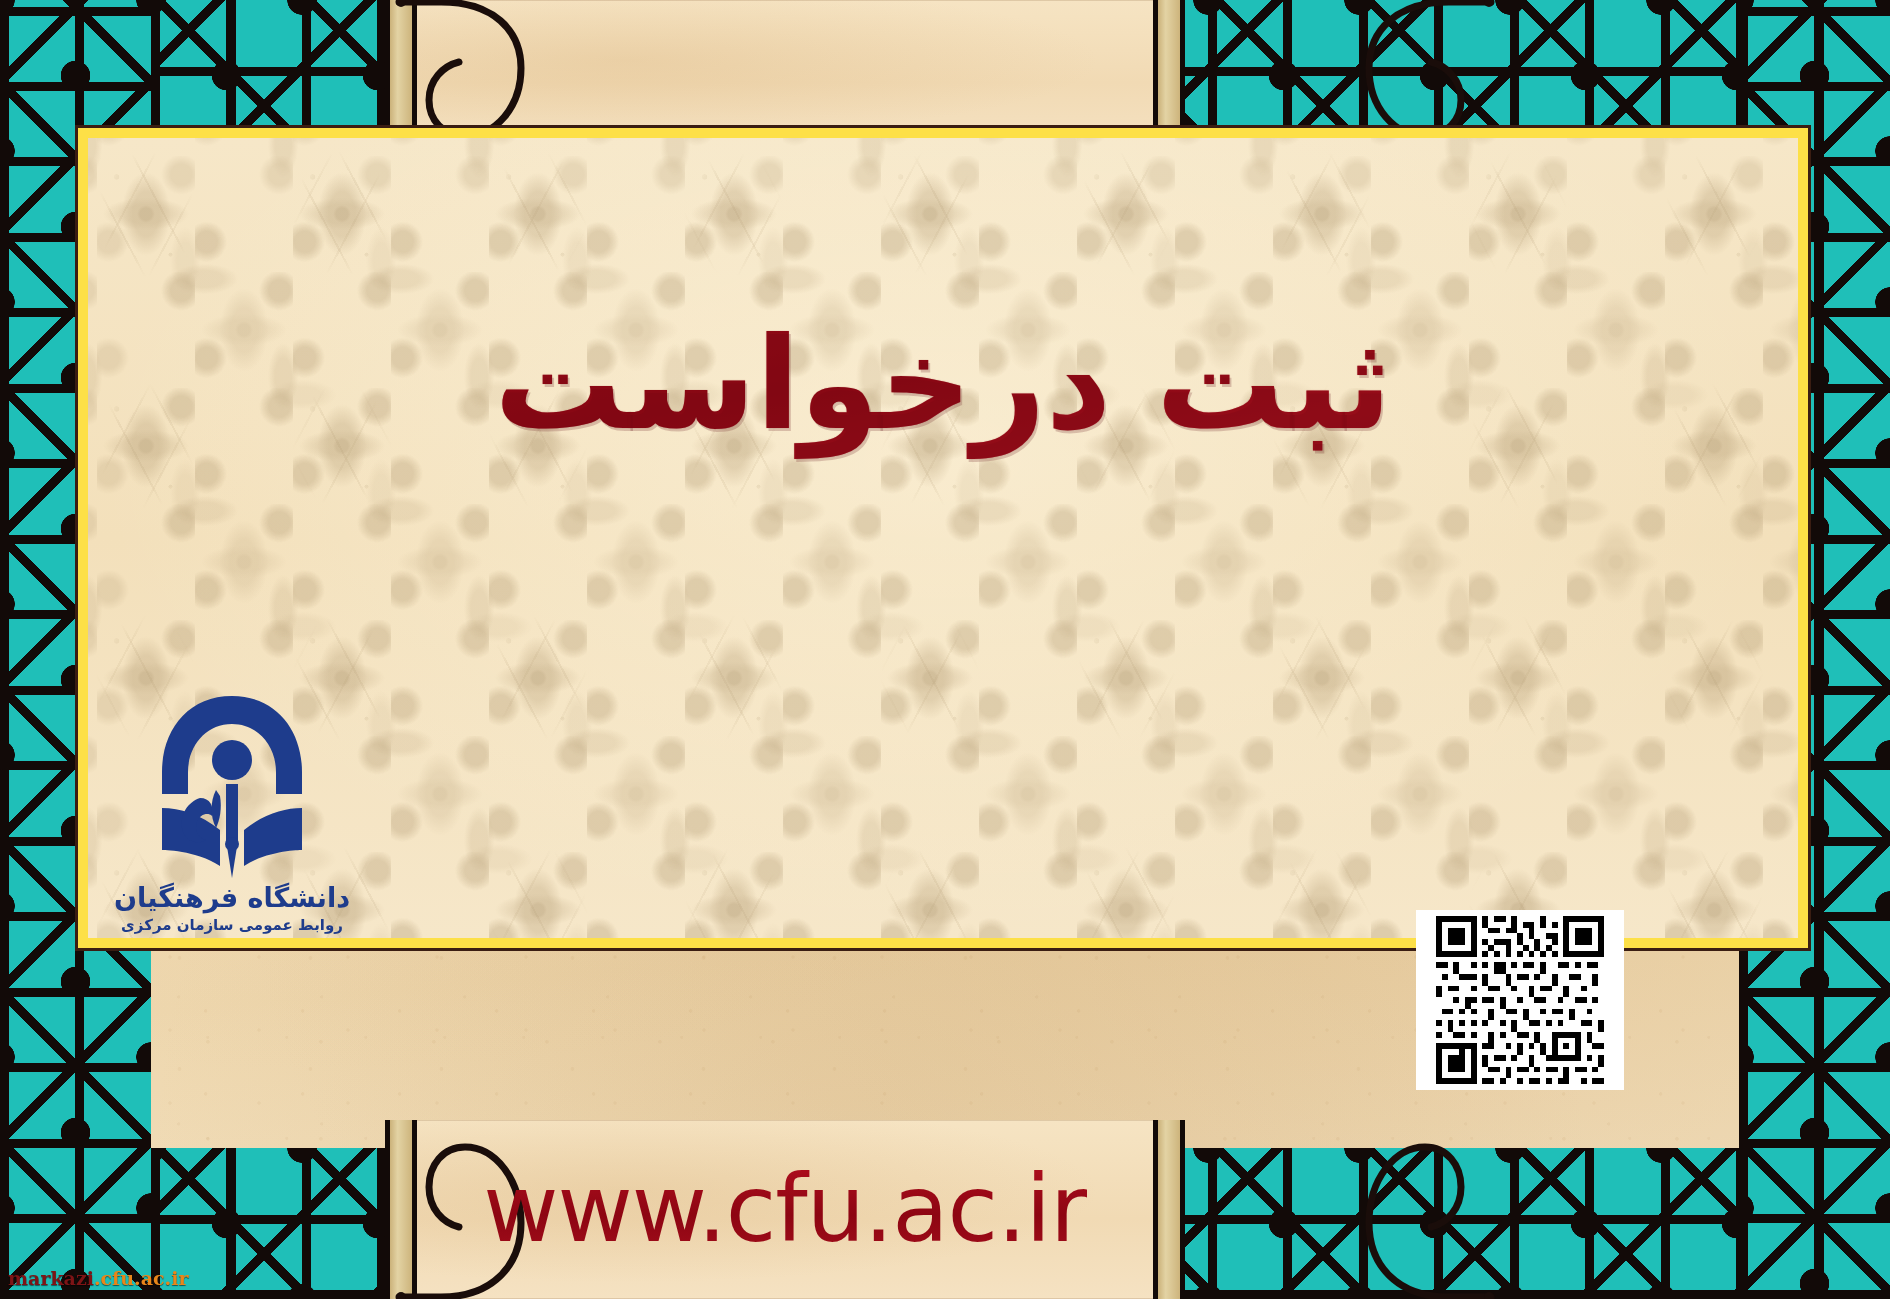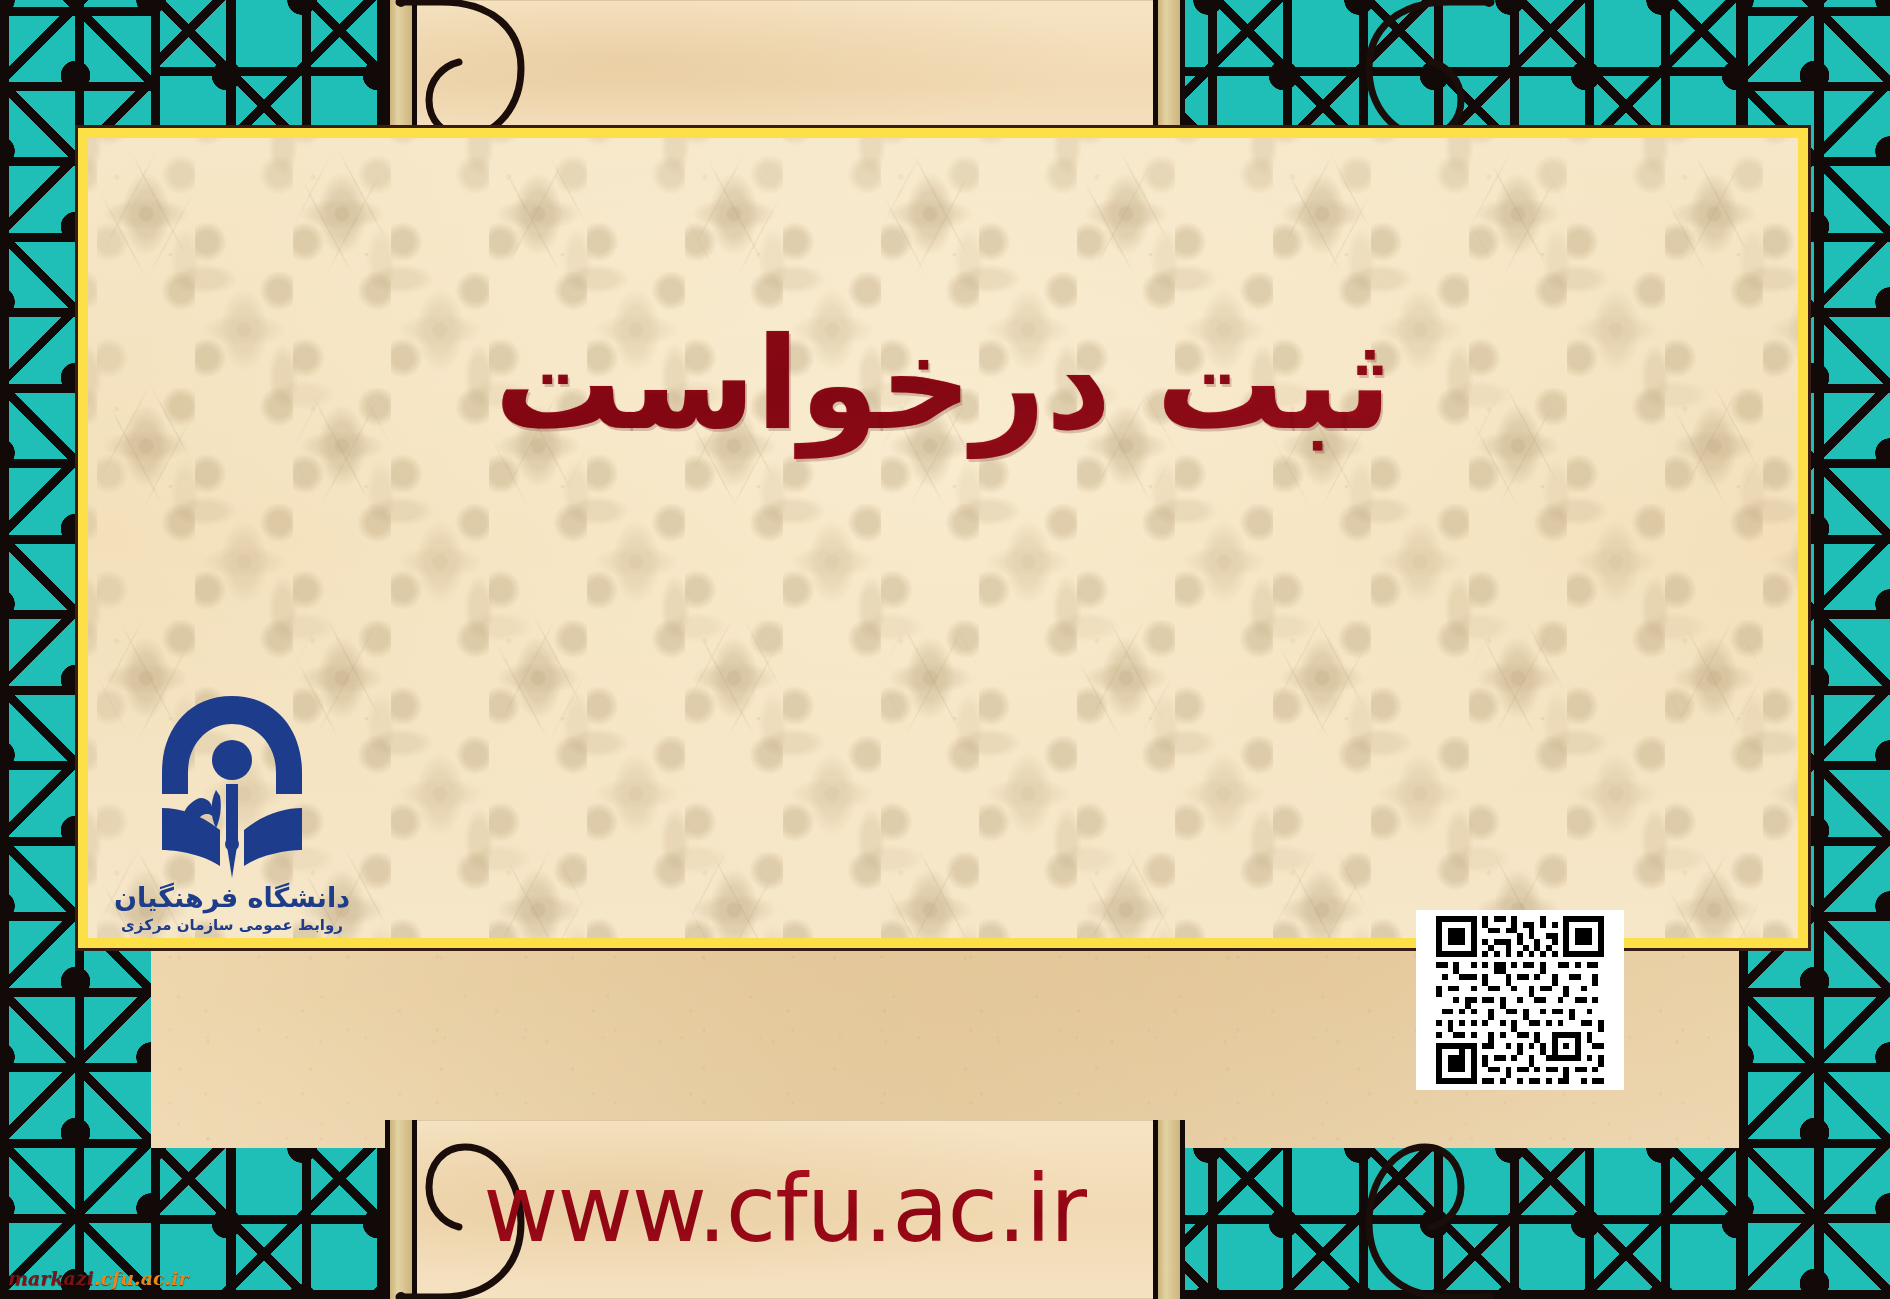--- a/index.html
+++ b/index.html
@@ -253,21 +253,20 @@
   }
 
   
   .watermark {
     position: absolute;
     left: 8px;
     bottom: 10px;
     z-index: 20;
     font-family: "DejaVu Serif", "Liberation Serif", serif;
     font-size: 19px;
-    font-style: italic;
     font-weight: 700;
     white-space: nowrap;
     text-shadow: 0 1px 1px rgba(0,0,0,.55);
     text-align: center;
   }
   .watermark .wm-a { color: #7e1416; }
   .watermark .wm-b { color: #e8861a; }
 </style>
 </head>
 <body>

